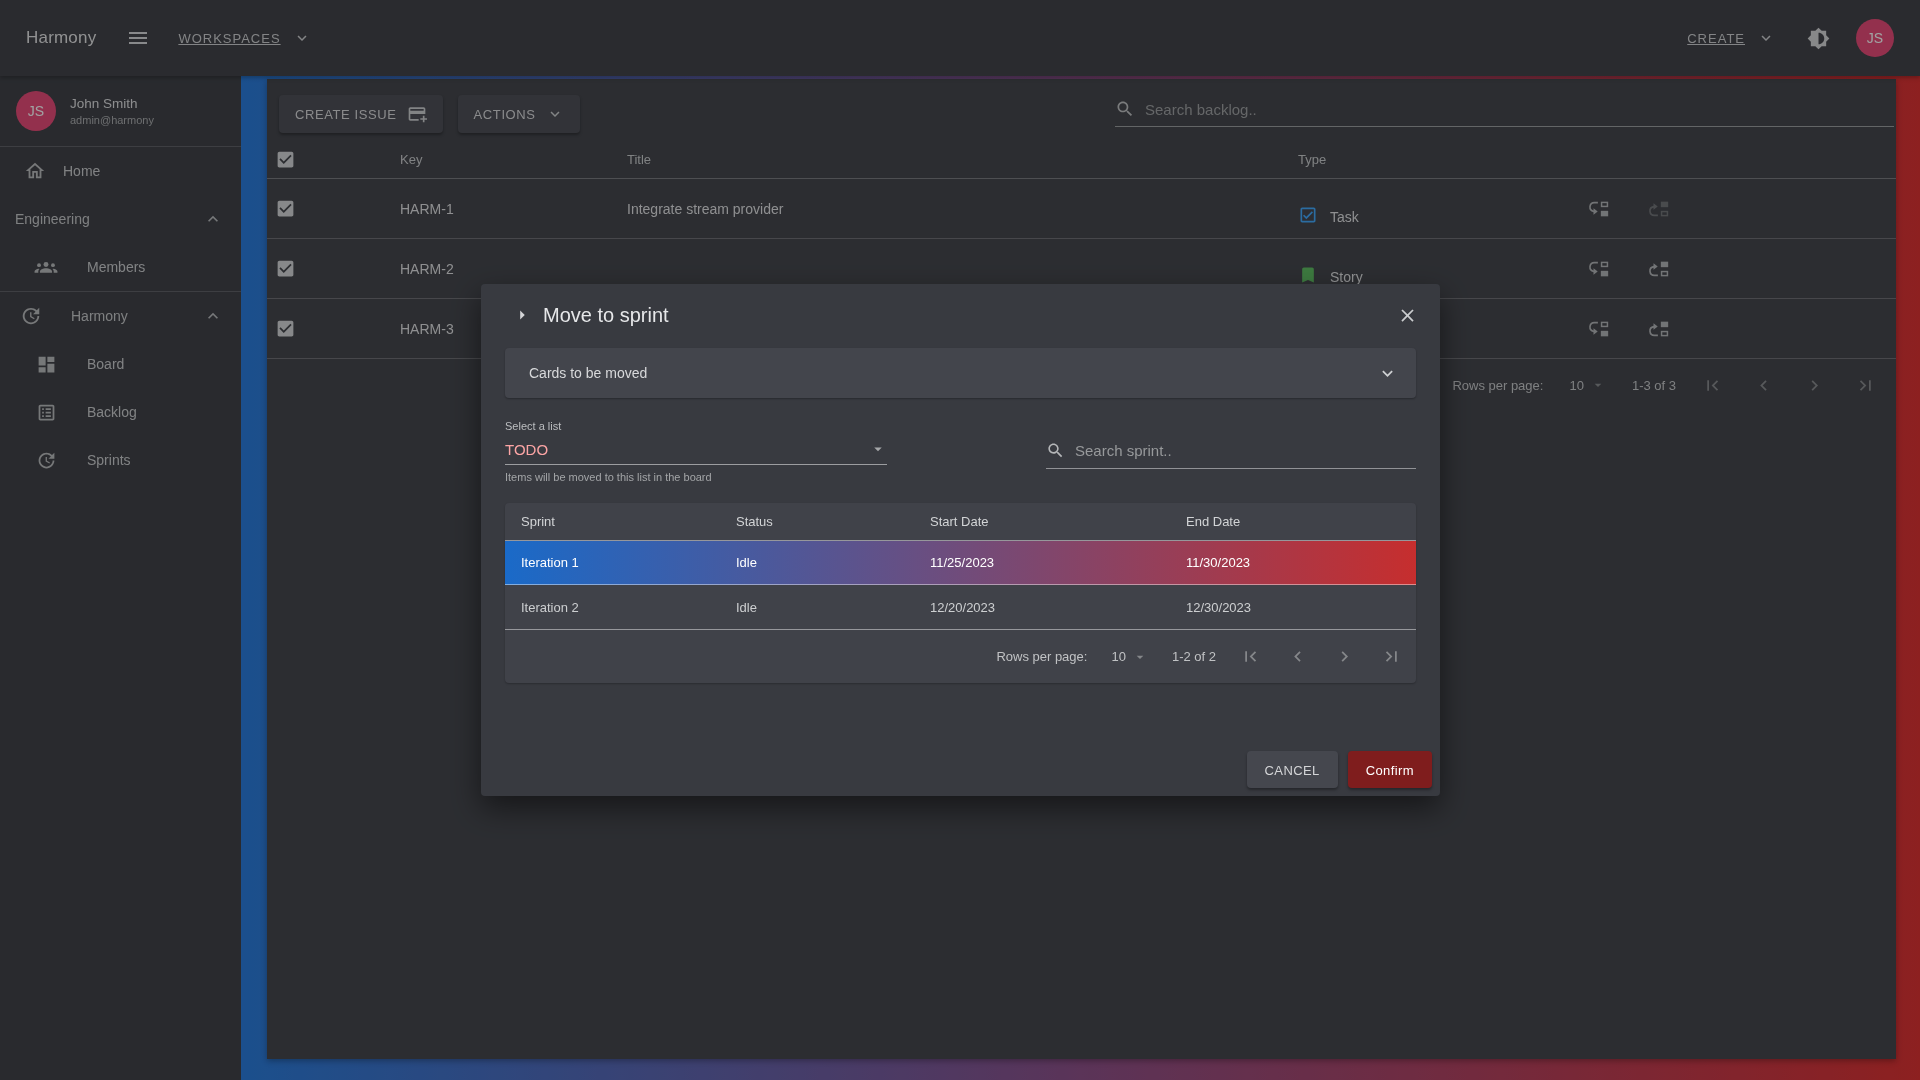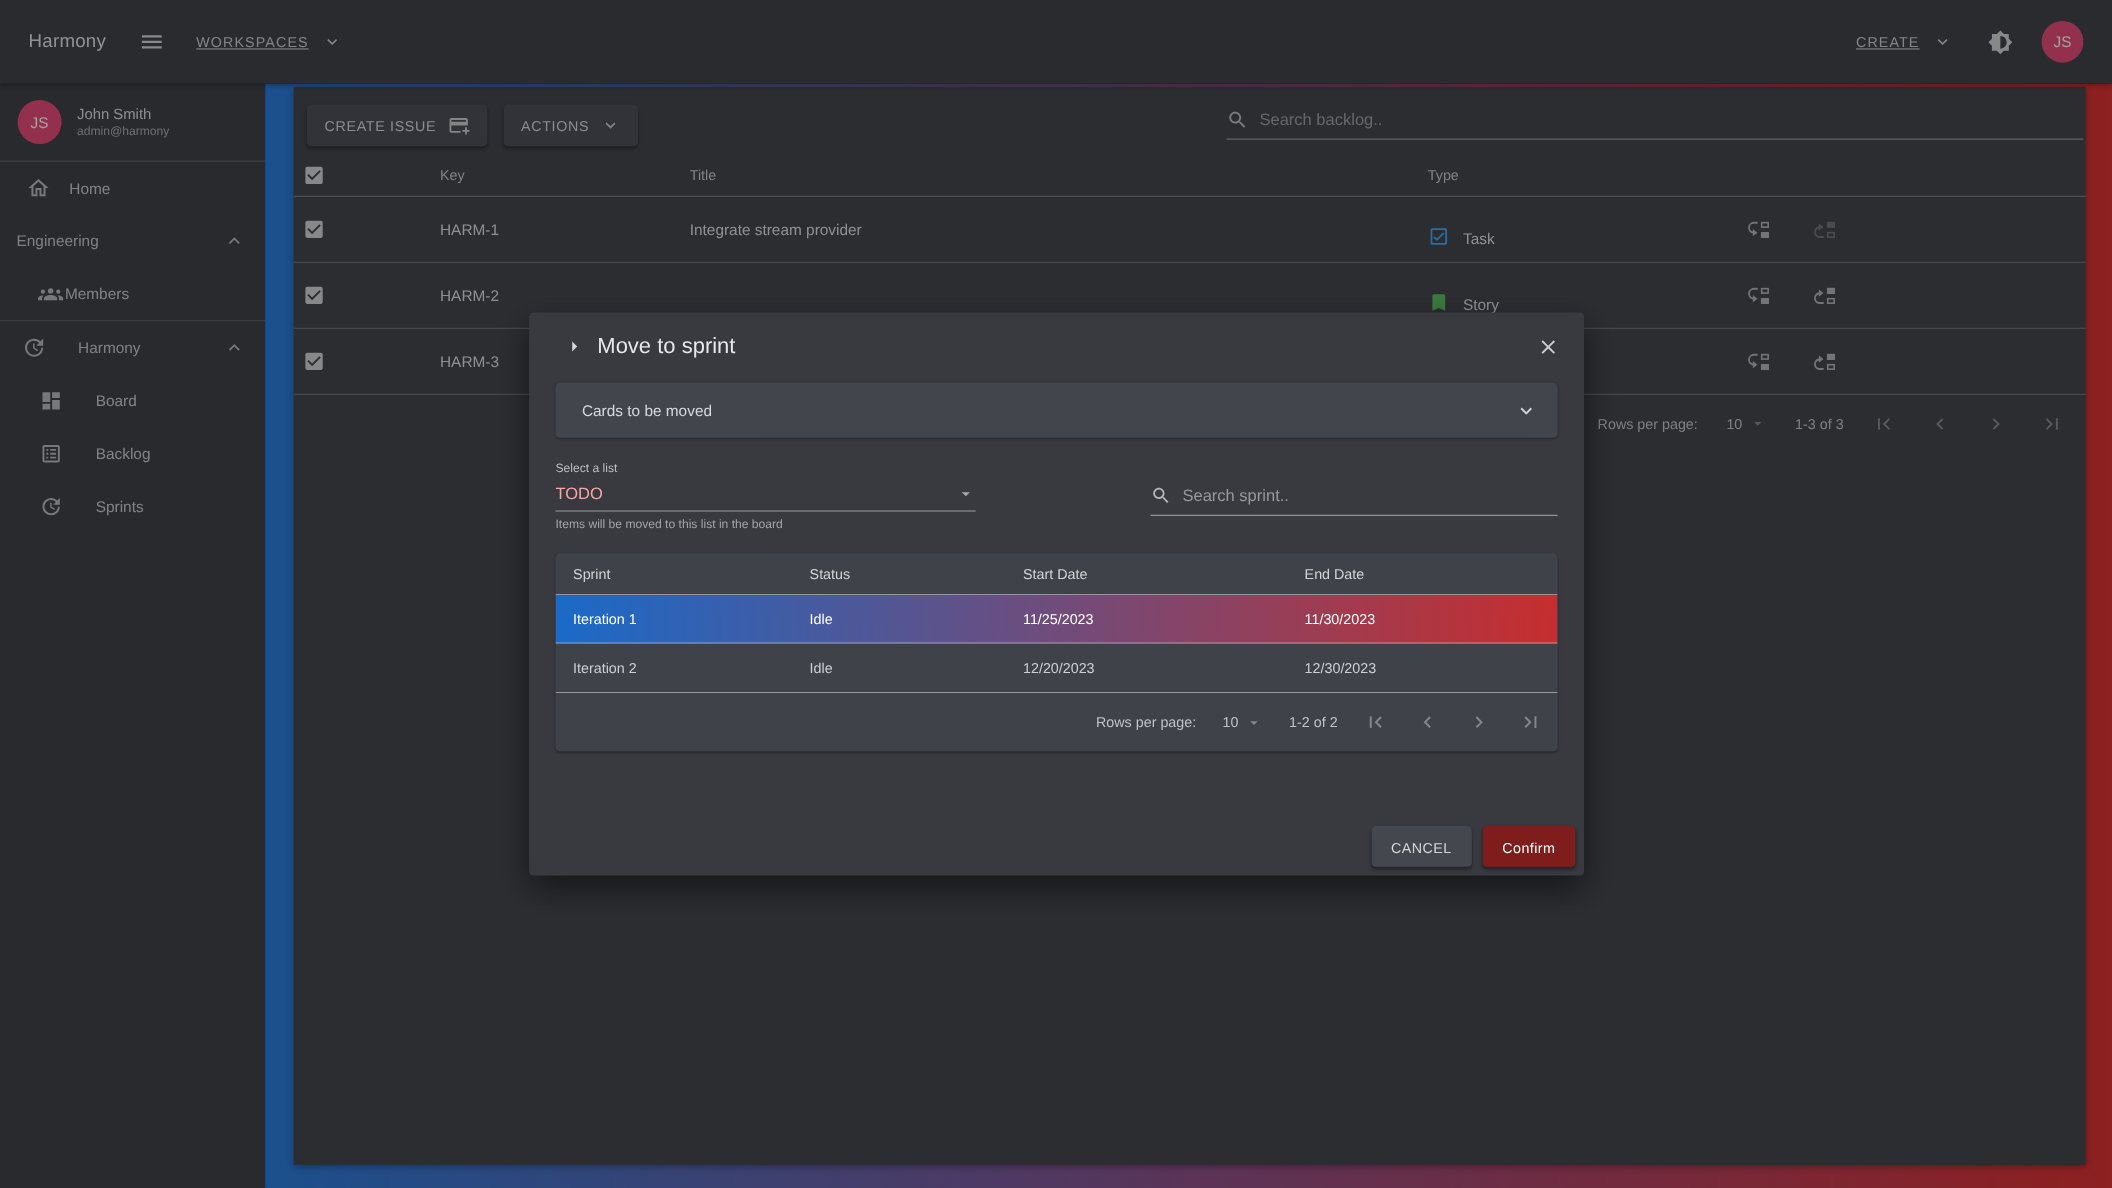--- a/index.html
+++ b/index.html
@@ -188,21 +188,21 @@
   </div>
 
   <div class="group-head">
     <span>Engineering</span>
     <span class="icon chev">
       <svg width="20" height="20" viewBox="0 0 24 24">
           <path d="m12 8-6 6 1.41 1.41L12 10.83l4.59 4.58L18 14z"></path>
         </svg>
     </span>
   </div>
-  <div class="nav-item" style="padding-left:33px; ">
+  <div class="nav-item" style="padding-left:33px; gap:28px;">
     <span class="icon">
       <svg width="26" height="22" viewBox="0 0 28 24">
           <circle cx="14" cy="9.2" r="2.7"></circle>
           <circle cx="6.4" cy="10" r="2.1"></circle>
           <circle cx="21.6" cy="10" r="2.1"></circle>
           <path d="M14 13.4c-3 0-6.6 1.5-6.6 3.4V18.4h13.2V16.8c0-1.9-3.6-3.4-6.6-3.4z"></path>
           <path d="M5.8 13.9c-2 .3-4.3 1.3-4.3 2.9v1.6h4.1v-1.6c0-1.1.5-2 1.3-2.7-.4-.1-.8-.2-1.1-.2z"></path>
           <path d="M22.2 13.9c2 .3 4.3 1.3 4.3 2.9v1.6h-4.1v-1.6c0-1.1-.5-2-1.3-2.7.4-.1.8-.2 1.1-.2z"></path>
         </svg>
     </span>

